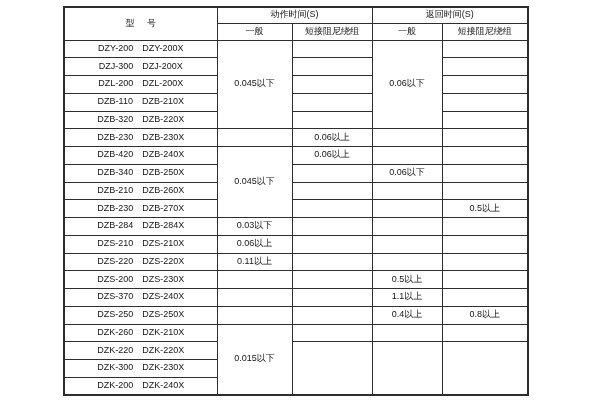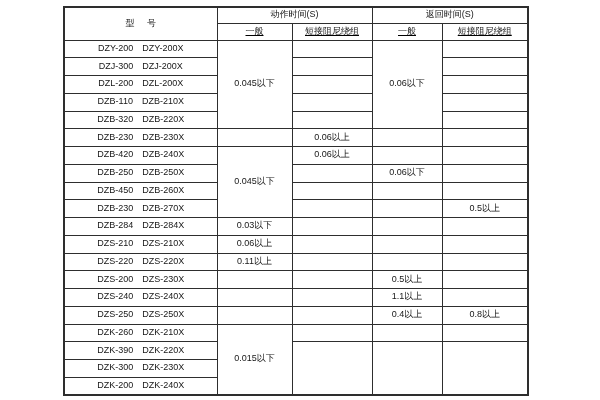--- a/index.html
+++ b/index.html
@@ -32,21 +32,21 @@
     font-size: 9px;
     font-weight: normal;
     color: #161616;
     text-align: center;
     vertical-align: middle;
     line-height: 1.1;
     overflow: hidden;
     white-space: nowrap;
   }
   thead tr.group-row  { height: 16px; }
-  thead tr.sub-row    { height: 17px; text-decoration: underline; }
+  thead tr.sub-row    { height: 17px; }
   tbody tr.data-row   { height: 17.75px; margin-top: 9px; }
   th.model-head { word-spacing: 10px; }
   td.model-cell { padding-right: 44px; }
   td.model-cell span + span { margin-left: 9px; }
 </style>
 </head>
 <body>
 
 <div class="canvas">
   <table class="spec">
@@ -106,27 +106,27 @@
           <td></td>
         </tr>
         <tr class="data-row">
           <td class="model-cell"><span>DZB-420</span><span>DZB-240X</span></td>
           <td rowspan="4">0.045以下</td>
           <td>0.06以上</td>
           <td></td>
           <td></td>
         </tr>
         <tr class="data-row">
-          <td class="model-cell"><span>DZB-250</span><span>DZB-250X</span></td>
+          <td class="model-cell"><span>DZB-340</span><span>DZB-250X</span></td>
           <td></td>
           <td>0.06以下</td>
           <td></td>
         </tr>
         <tr class="data-row">
-          <td class="model-cell"><span>DZB-450</span><span>DZB-260X</span></td>
+          <td class="model-cell"><span>DZB-210</span><span>DZB-260X</span></td>
           <td></td>
           <td></td>
           <td></td>
         </tr>
         <tr class="data-row">
           <td class="model-cell"><span>DZB-230</span><span>DZB-270X</span></td>
           <td></td>
           <td></td>
           <td>0.5以上</td>
         </tr>
@@ -152,42 +152,42 @@
           <td></td>
         </tr>
         <tr class="data-row">
           <td class="model-cell"><span>DZS-200</span><span>DZS-230X</span></td>
           <td></td>
           <td></td>
           <td>0.5以上</td>
           <td></td>
         </tr>
         <tr class="data-row">
-          <td class="model-cell"><span>DZS-240</span><span>DZS-240X</span></td>
+          <td class="model-cell"><span>DZS-370</span><span>DZS-240X</span></td>
           <td></td>
           <td></td>
           <td>1.1以上</td>
           <td></td>
         </tr>
         <tr class="data-row">
           <td class="model-cell"><span>DZS-250</span><span>DZS-250X</span></td>
           <td></td>
           <td></td>
           <td>0.4以上</td>
           <td>0.8以上</td>
         </tr>
         <tr class="data-row">
           <td class="model-cell"><span>DZK-260</span><span>DZK-210X</span></td>
           <td rowspan="4">0.015以下</td>
           <td></td>
           <td></td>
           <td></td>
         </tr>
         <tr class="data-row">
-          <td class="model-cell"><span>DZK-390</span><span>DZK-220X</span></td>
+          <td class="model-cell"><span>DZK-220</span><span>DZK-220X</span></td>
           <td rowspan="3"></td>
           <td rowspan="3"></td>
           <td rowspan="3"></td>
         </tr>
         <tr class="data-row">
           <td class="model-cell"><span>DZK-300</span><span>DZK-230X</span></td>
         </tr>
         <tr class="data-row">
           <td class="model-cell"><span>DZK-200</span><span>DZK-240X</span></td>
         </tr>

